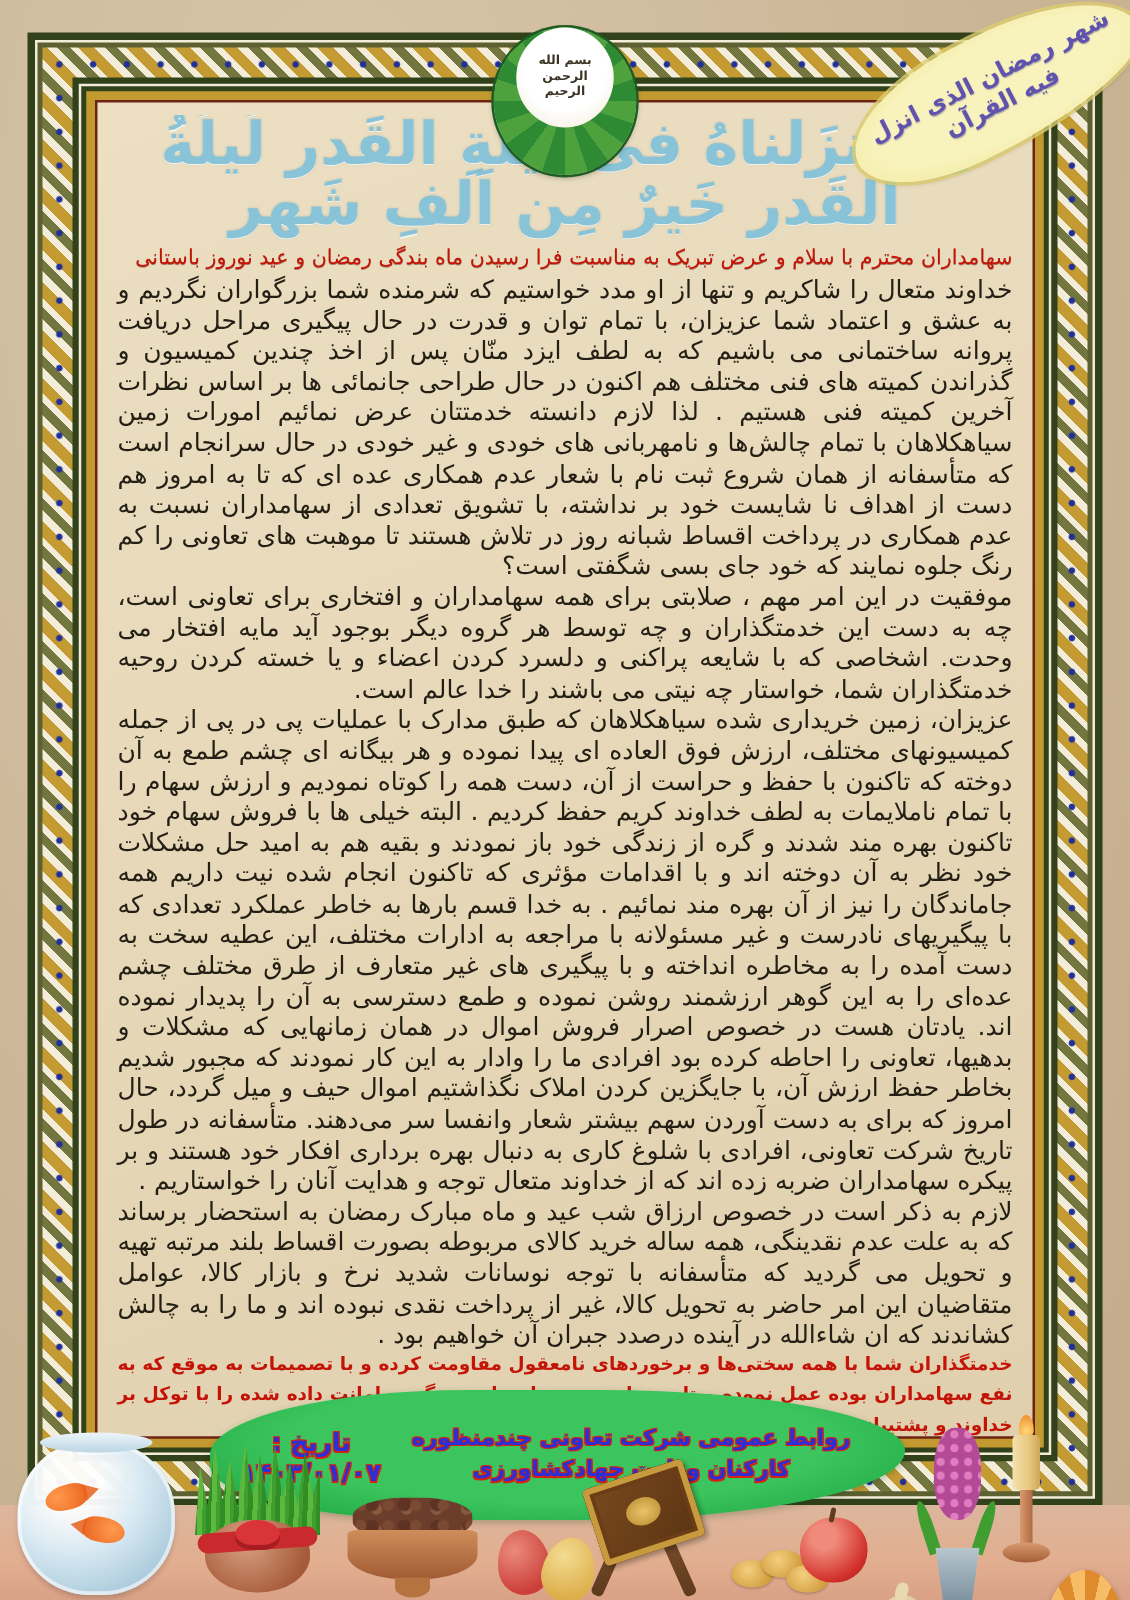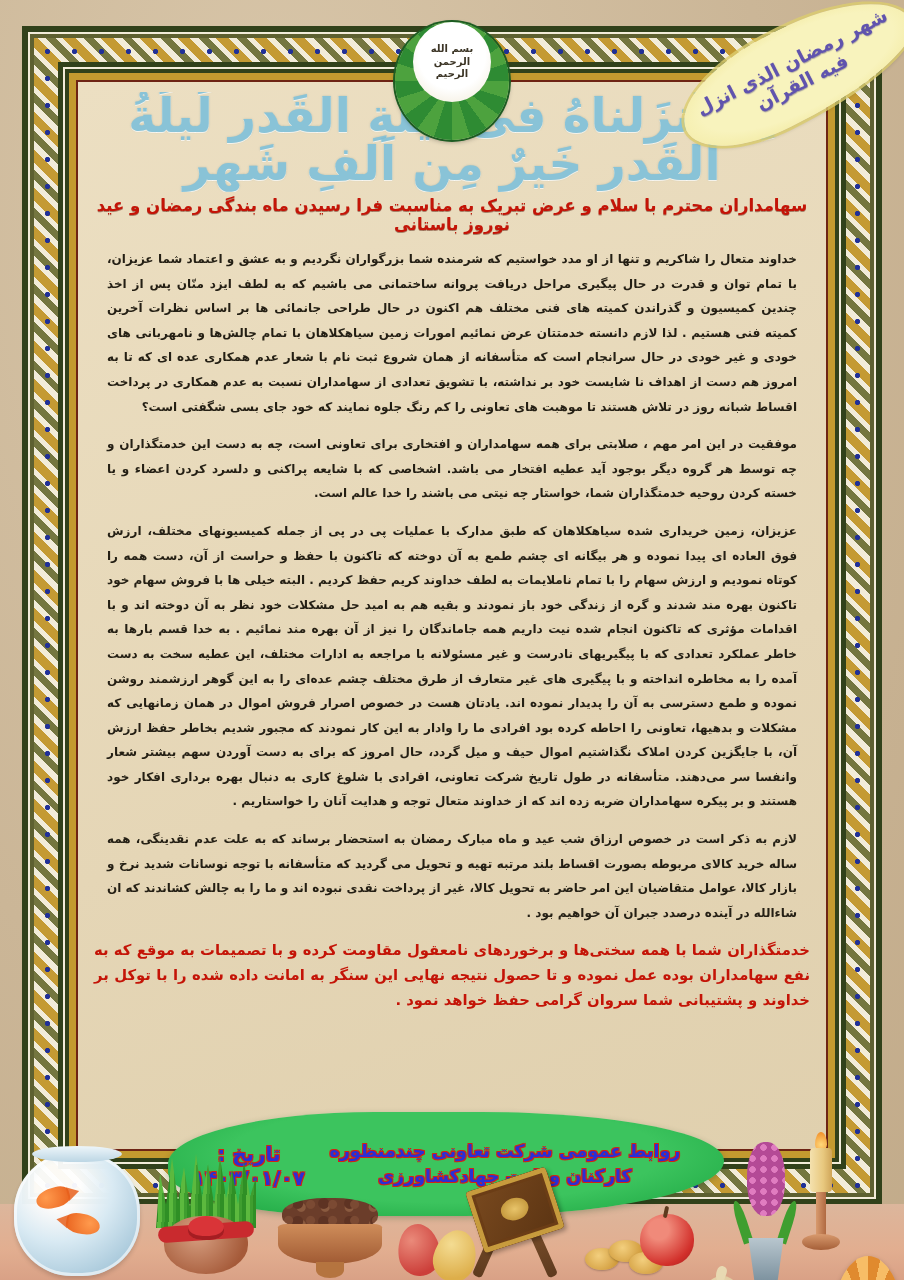--- a/index.html
+++ b/index.html
@@ -29,25 +29,25 @@
     height:100%;box-sizing:border-box;padding:8px 16px 4px;direction:rtl;overflow:hidden;
   }
   
   .verse{
     text-align:center;color:#89c3d7;font-weight:bold;
     font-size:47px;line-height:1.02;margin:2px 8px 4px;
     text-shadow:0 1px 0 rgba(255,255,255,.7), 0 0 2px rgba(70,130,150,.35);
     height:100px;overflow:hidden;
   }
   .heading{
-    text-align:center;color:#c41407;font-weight:bold;font-size:16.5px;
+    text-align:right;color:#c41407;font-weight:normal;font-size:16.5px;
     margin:2px 0 4px;text-shadow:0 1px 0 rgba(90,20,5,.45);
   }
   .body-text p{
-    margin:13px;color:#241f14;font-weight:bold;font-size:12px;line-height:24.6px;
+    margin:0;color:#241f14;font-weight:normal;font-size:20px;line-height:24.6px;
     text-align:justify;text-justify:inter-word;
   }
   .footer-note{
     margin:0;color:#c41407;font-weight:bold;font-size:14.8px;line-height:24.6px;
     text-align:justify;
   }
   
   .medallion{
     position:absolute;left:50%;top:22px;transform:translateX(-50%);
     width:114px;height:118px;border-radius:50%;z-index:7;
@@ -191,21 +191,21 @@
     <div class="f5">
             <div class="f6">
               <div class="f7">
                 <div class="f8">
                   <div class="f9">
       <div class="content">
         <div class="verse">اِنّا اَنزَلناهُ فی لَیلَةِ القَدر لَیلَةُ القَدرِ خَیرٌ مِن اَلفِ شَهر</div>
         <div class="heading">سهامداران محترم با سلام و عرض تبریک به مناسبت فرا رسیدن ماه بندگی رمضان و عید نوروز باستانی</div>
         <div class="body-text">
           <p>خداوند متعال را شاکریم و تنها از او مدد خواستیم که شرمنده شما بزرگواران نگردیم و به عشق و اعتماد شما عزیزان، با تمام توان و قدرت در حال پیگیری مراحل دریافت پروانه ساختمانی می باشیم که به لطف ایزد منّان پس از اخذ چندین کمیسیون و گذراندن کمیته های فنی مختلف هم اکنون در حال طراحی جانمائی ها بر اساس نظرات آخرین کمیته فنی هستیم . لذا لازم دانسته خدمتتان عرض نمائیم امورات زمین سیاهکلاهان با تمام چالش‌ها و نامهربانی های خودی و غیر خودی در حال سرانجام است که متأسفانه از همان شروع ثبت نام با شعار عدم همکاری عده ای که تا به امروز هم دست از اهداف نا شایست خود بر نداشته، با تشویق تعدادی از سهامداران نسبت به عدم همکاری در پرداخت اقساط شبانه روز در تلاش هستند تا موهبت های تعاونی را کم رنگ جلوه نمایند که خود جای بسی شگفتی است؟</p>
-          <p>موفقیت در این امر مهم ، صلابتی برای همه سهامداران و افتخاری برای تعاونی است، چه به دست این خدمتگذاران و چه توسط هر گروه دیگر بوجود آید عطیه افتخار می باشد. اشخاصی که با شایعه پراکنی و دلسرد کردن اعضاء و یا خسته کردن روحیه خدمتگذاران شما، خواستار چه نیتی می باشند را خدا عالم است.</p>
+          <p>موفقیت در این امر مهم ، صلابتی برای همه سهامداران و افتخاری برای تعاونی است، چه به دست این خدمتگذاران و چه توسط هر گروه دیگر بوجود آید مایه افتخار می وحدت. اشخاصی که با شایعه پراکنی و دلسرد کردن اعضاء و یا خسته کردن روحیه خدمتگذاران شما، خواستار چه نیتی می باشند را خدا عالم است.</p>
           <p>عزیزان، زمین خریداری شده سیاهکلاهان که طبق مدارک با عملیات پی در پی از جمله کمیسیونهای مختلف، ارزش فوق العاده ای پیدا نموده و هر بیگانه ای چشم طمع به آن دوخته که تاکنون با حفظ و حراست از آن، دست همه را کوتاه نمودیم و ارزش سهام را با تمام ناملایمات به لطف خداوند کریم حفظ کردیم . البته خیلی ها با فروش سهام خود تاکنون بهره مند شدند و گره از زندگی خود باز نمودند و بقیه هم به امید حل مشکلات خود نظر به آن دوخته اند و با اقدامات مؤثری که تاکنون انجام شده نیت داریم همه جاماندگان را نیز از آن بهره مند نمائیم . به خدا قسم بارها به خاطر عملکرد تعدادی که با پیگیریهای نادرست و غیر مسئولانه با مراجعه به ادارات مختلف، این عطیه سخت به دست آمده را به مخاطره انداخته و با پیگیری های غیر متعارف از طرق مختلف چشم عده‌ای را به این گوهر ارزشمند روشن نموده و طمع دسترسی به آن را پدیدار نموده اند. یادتان هست در خصوص اصرار فروش اموال در همان زمانهایی که مشکلات و بدهیها، تعاونی را احاطه کرده بود افرادی ما را وادار به این کار نمودند که مجبور شدیم بخاطر حفظ ارزش آن، با جایگزین کردن املاک نگذاشتیم اموال حیف و میل گردد، حال امروز که برای به دست آوردن سهم بیشتر شعار وانفسا سر می‌دهند. متأسفانه در طول تاریخ شرکت تعاونی، افرادی با شلوغ کاری به دنبال بهره برداری افکار خود هستند و بر پیکره سهامداران ضربه زده اند که از خداوند متعال توجه و هدایت آنان را خواستاریم .</p>
           <p>لازم به ذکر است در خصوص ارزاق شب عید و ماه مبارک رمضان به استحضار برساند که به علت عدم نقدینگی، همه ساله خرید کالای مربوطه بصورت اقساط بلند مرتبه تهیه و تحویل می گردید که متأسفانه با توجه نوسانات شدید نرخ و بازار کالا، عوامل متقاضیان این امر حاضر به تحویل کالا، غیر از پرداخت نقدی نبوده اند و ما را به چالش کشاندند که ان شاءالله در آینده درصدد جبران آن خواهیم بود .</p>
         </div>
         <p class="footer-note">خدمتگذاران شما با همه سختی‌ها و برخوردهای نامعقول مقاومت کرده و با تصمیمات به موقع که به نفع سهامداران بوده عمل نموده و تا حصول نتیجه نهایی این سنگر به امانت داده شده را با توکل بر خداوند و پشتیبانی شما سروان گرامی حفظ خواهد نمود .</p>
       </div>
     </div>
                 </div>
               </div>
             </div>
           </div>

